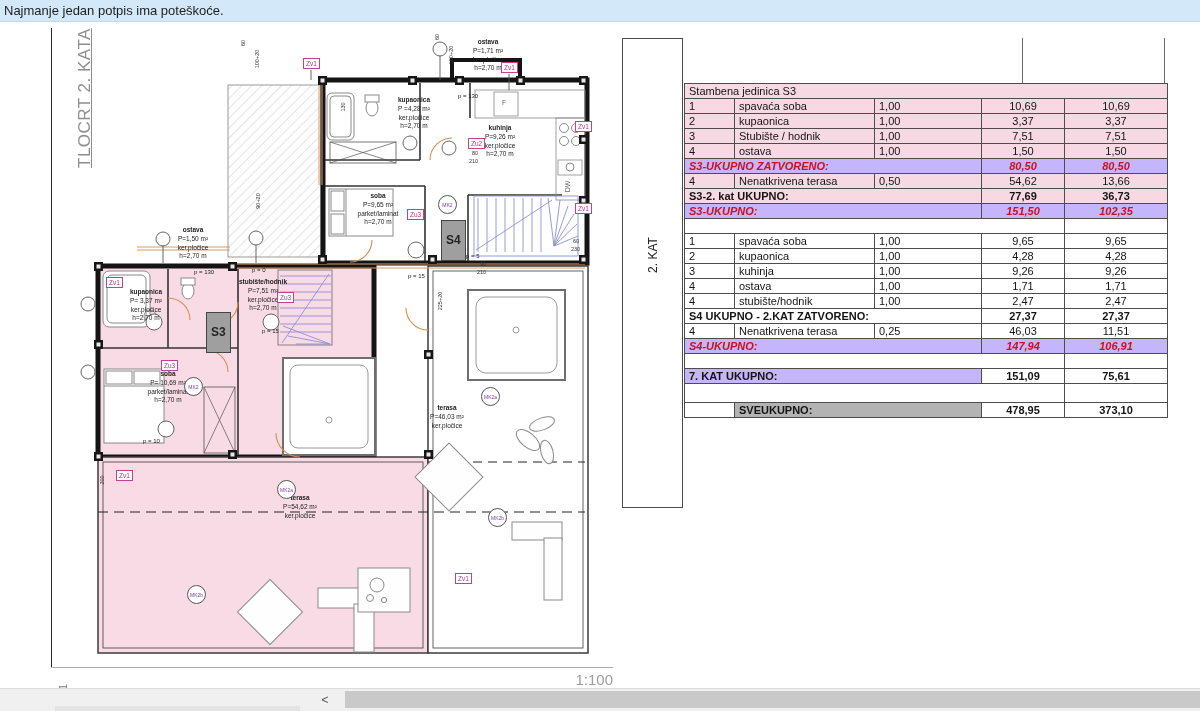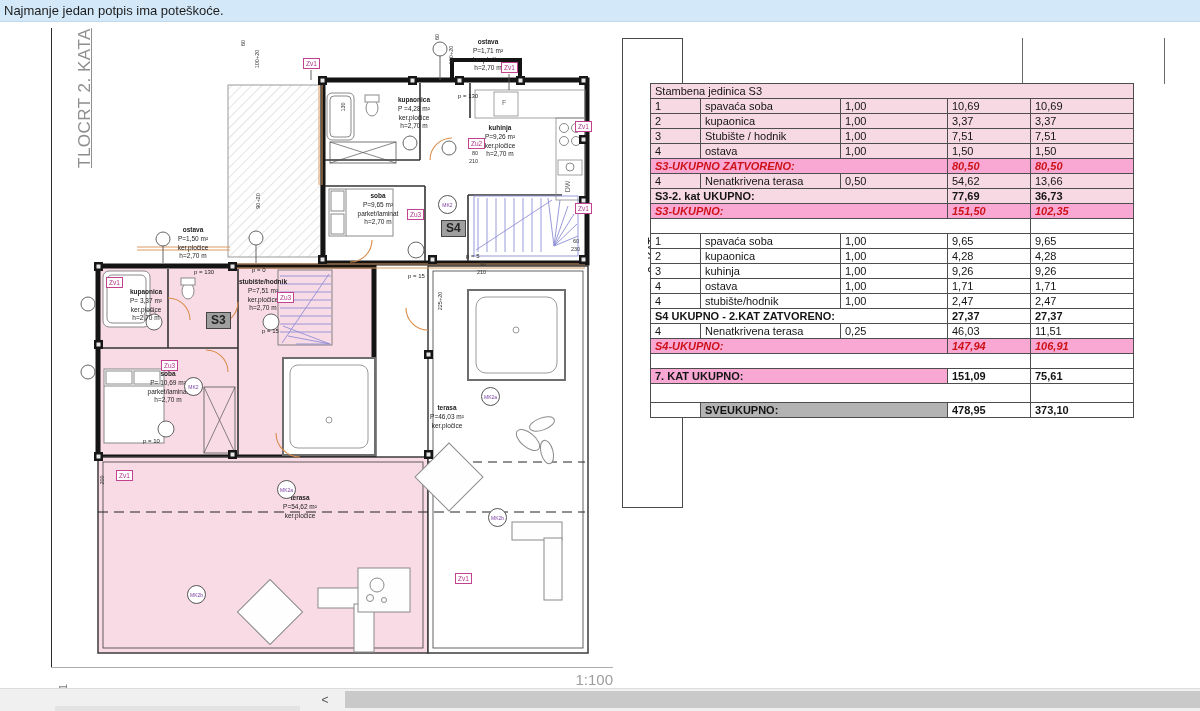--- a/index.html
+++ b/index.html
@@ -22,41 +22,41 @@
               display:flex;align-items:center;padding-left:22px;box-sizing:border-box;margin-top:16px;}
   .scroll-left{left:312px;top:690px;width:26px;height:19px;color:#555;font-size:12px;
                display:flex;align-items:center;justify-content:center;cursor:default;}
   .scroll-track{left:345px;top:691px;width:855px;height:17px;background:#c9c9c9;}
   
   .kat-cell{left:622px;top:38px;width:61px;height:434px;border:1px solid #4a4a4a;box-sizing:border-box;
             display:flex;align-items:center;justify-content:center;background:#fff;}
   .kat-cell span{transform:rotate(-90deg);font-size:12px;color:#222;white-space:nowrap;}
   .kat-cell2{left:622px;top:471px;width:61px;height:37px;border:1px solid #4a4a4a;border-top:none;box-sizing:border-box;background:#fff;}
   .stub{top:38px;height:46px;width:1px;background:#6b6b6b;}
-  table.ptable{position:absolute;left:650px;top:83px;border-collapse:collapse;table-layout:fixed;
+  table.ptable{position:absolute;left:684px;top:83px;border-collapse:collapse;table-layout:fixed;
                font-size:11px;color:#141414;background:#fff;border:1.5px solid #333;}
   table.ptable td{border:1px solid #4d4d4d;height:15px;padding:0 4px;overflow:hidden;white-space:nowrap;box-sizing:border-box;}
-  td.num{text-align:left;}
+  td.num{text-align:center;}
   .pink{background:#f7d9e3;}
-  .ltgray{background:#f9a8d4;}
+  .ltgray{background:#c4b5fd;}
   .bold{font-weight:bold;}
   .red{color:#ce1219;font-weight:bold;font-style:italic;}
   td.lbl{padding-left:52px;}
   td.sv{background:#b3b3b3;font-weight:bold;padding-left:4px;}
   tr.gap td{border-left:1px solid #4d4d4d;border-right:1px solid #4d4d4d;}
   
   .rlabel{position:absolute;width:76px;margin-left:-38px;text-align:center;font-size:6.5px;line-height:1.35;color:#1c1c1c;}
   .rlabel .rname{font-weight:bold;}
   .rlabel span{display:block;}
   .mbox{position:absolute;border:1px solid #c2428f;color:#b23387;background:#fff;font-size:6.5px;
         line-height:1.1;padding:1px 2px;}
   .cmark{position:absolute;width:17px;height:17px;border:1px solid #555;border-radius:50%;background:#fff;
          display:flex;align-items:center;justify-content:center;font-size:5px;color:#7a3fa3;}
   .badge{position:absolute;background:#9f9f9f;border:1px solid #444;color:#242424;font-weight:bold;
-         font-size:12px;padding:1px 4px;line-height:1.1;}
+         font-size:12px;padding:13px 4px;line-height:1.1;}
   .dimt{position:absolute;font-size:5.5px;color:#333;white-space:nowrap;}
   .ptxt{position:absolute;font-size:6px;color:#222;white-space:nowrap;}
   .rot{transform:rotate(-90deg);transform-origin:center;}
   .ftxt{position:absolute;font-size:7px;color:#666;}
 </style>
 </head>
 <body>
 
 <div class="abs notif">
   <span>Najmanje jedan potpis ima poteškoće.</span>

